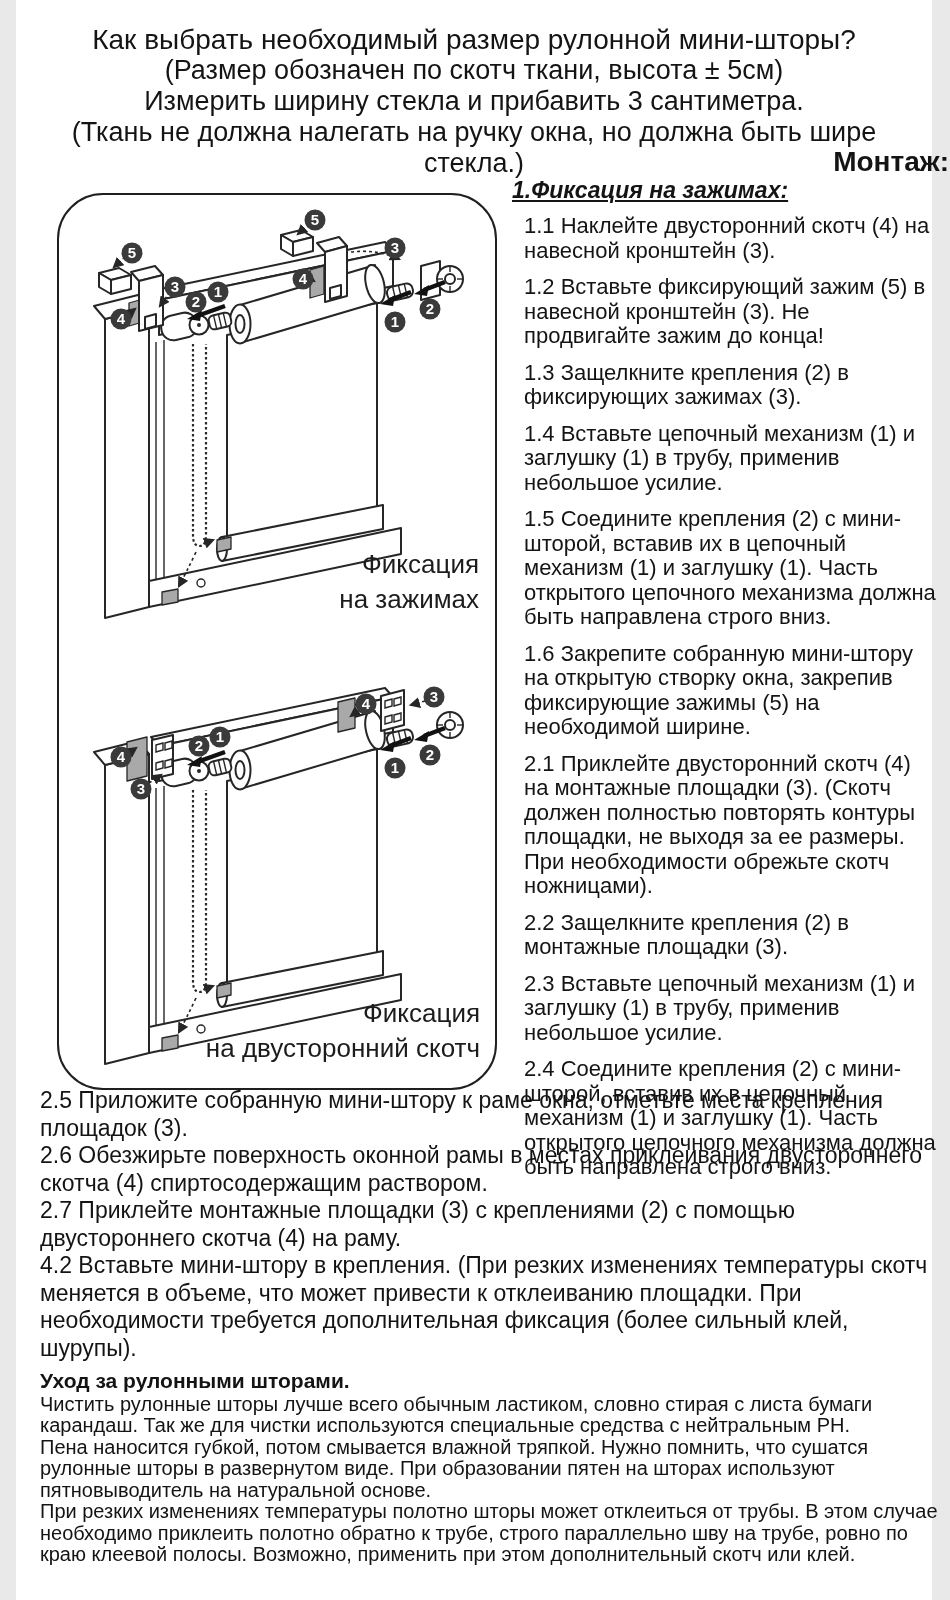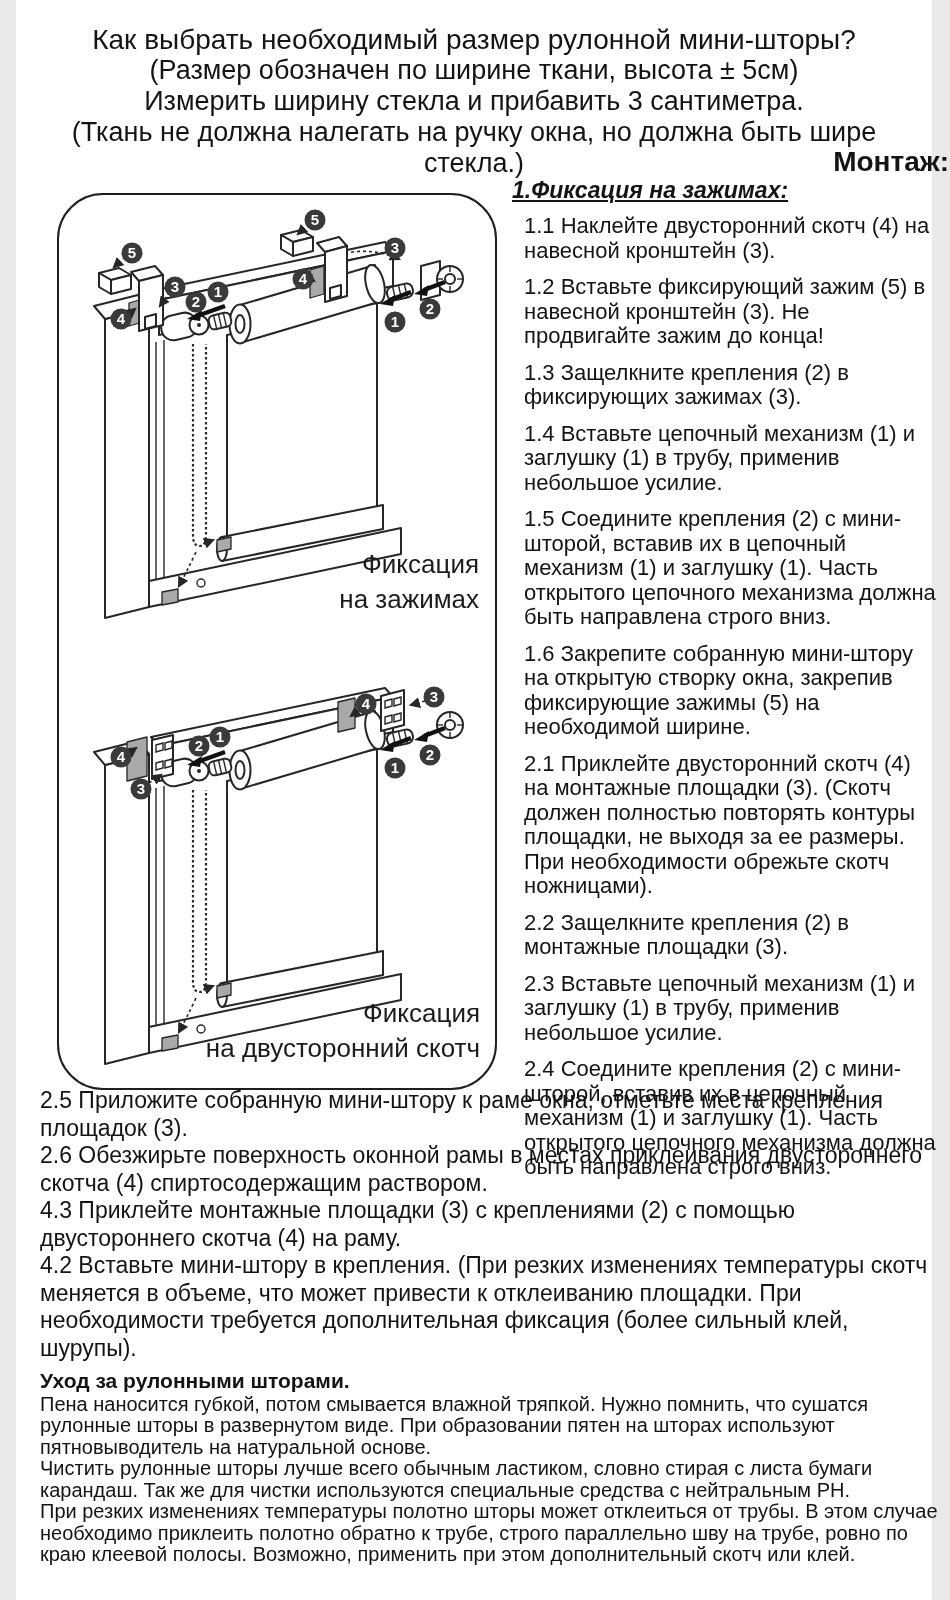--- a/index.html
+++ b/index.html
@@ -59,21 +59,21 @@
   .dlabel{fill:#1c1c1c;font-size:26px;text-anchor:end;}
 </style>
 </head>
 <body>
 
 <div class="edge-strip edge-left"></div>
 <div class="edge-strip edge-right"></div>
 
 <div class="header">
   <div class="t1">Как выбрать необходимый размер рулонной мини-шторы?</div>
-  <div class="t2">(Размер обозначен по ширине ткани, высота ± 5см)</div>
+  <div class="t2">(Размер обозначен по скотч ткани, высота ± 5см)</div>
   <div class="t2">Измерить ширину стекла и прибавить 3 сантиметра.</div>
   <div class="t2">(Ткань не должна налегать на ручку окна, но должна быть шире стекла.)</div>
 </div>
 
 <div class="diagram-panel">
 
   <svg width="436" height="446" viewBox="0 0 436 446">
     <defs>
       <marker id="ah1" viewBox="0 0 10 10" refX="8" refY="5" markerWidth="7" markerHeight="7" orient="auto">
         <path d="M0,0 L10,5 L0,10 Z" fill="#262626"></path>
@@ -352,22 +352,22 @@
   <p>1.6 Закрепите собранную мини-штору на открытую створку окна, закрепив фиксирующие зажимы (5) на необходимой ширине.</p>
   <p>2.1 Приклейте двусторонний скотч (4) на монтажные площадки (3). (Скотч должен полностью повторять контуры площадки, не выходя за ее размеры. При необходимости обрежьте скотч ножницами).</p>
   <p>2.2 Защелкните крепления (2) в монтажные площадки (3).</p>
   <p>2.3 Вставьте цепочный механизм (1) и заглушку (1) в трубу, применив небольшое усилие.</p>
   <p>2.4 Соедините крепления (2) с мини-шторой, вставив их в цепочный механизм (1) и заглушку (1). Часть открытого цепочного механизма должна быть направлена строго вниз.</p>
 </div>
 
 <div class="bottom">
   <p>2.5 Приложите собранную мини-штору к раме окна, отметьте места крепления площадок (3).</p>
   <p>2.6 Обезжирьте поверхность оконной рамы в местах приклеивания двустороннего скотча (4) спиртосодержащим раствором.</p>
-  <p>4.3 Приклейте монтажные площадки (3) с креплениями (2) с помощью двустороннего скотча (4) на раму.</p>
+  <p>2.7 Приклейте монтажные площадки (3) с креплениями (2) с помощью двустороннего скотча (4) на раму.</p>
   <p>4.2 Вставьте мини-штору в крепления. (При резких изменениях температуры скотч меняется в объеме, что может привести к отклеиванию площадки. При необходимости требуется дополнительная фиксация (более сильный клей, шурупы).</p>
 
   <div class="care">
     <div class="care-h">Уход за рулонными шторами.</div>
+    <p>Чистить рулонные шторы лучше всего обычным ластиком, словно стирая с листа бумаги карандаш. Так же для чистки используются специальные средства с нейтральным PH.</p>
     <p>Пена наносится губкой, потом смывается влажной тряпкой. Нужно помнить, что сушатся рулонные шторы в развернутом виде. При образовании пятен на шторах используют пятновыводитель на натуральной основе.</p>
-    <p>Чистить рулонные шторы лучше всего обычным ластиком, словно стирая с листа бумаги карандаш. Так же для чистки используются специальные средства с нейтральным PH.</p>
     <p>При резких изменениях температуры полотно шторы может отклеиться от трубы. В этом случае необходимо приклеить полотно обратно к трубе, строго параллельно шву на трубе, ровно по краю клеевой полосы. Возможно, применить при этом дополнительный скотч или клей.</p>
   </div>
 </div>
 
 </body></html>

